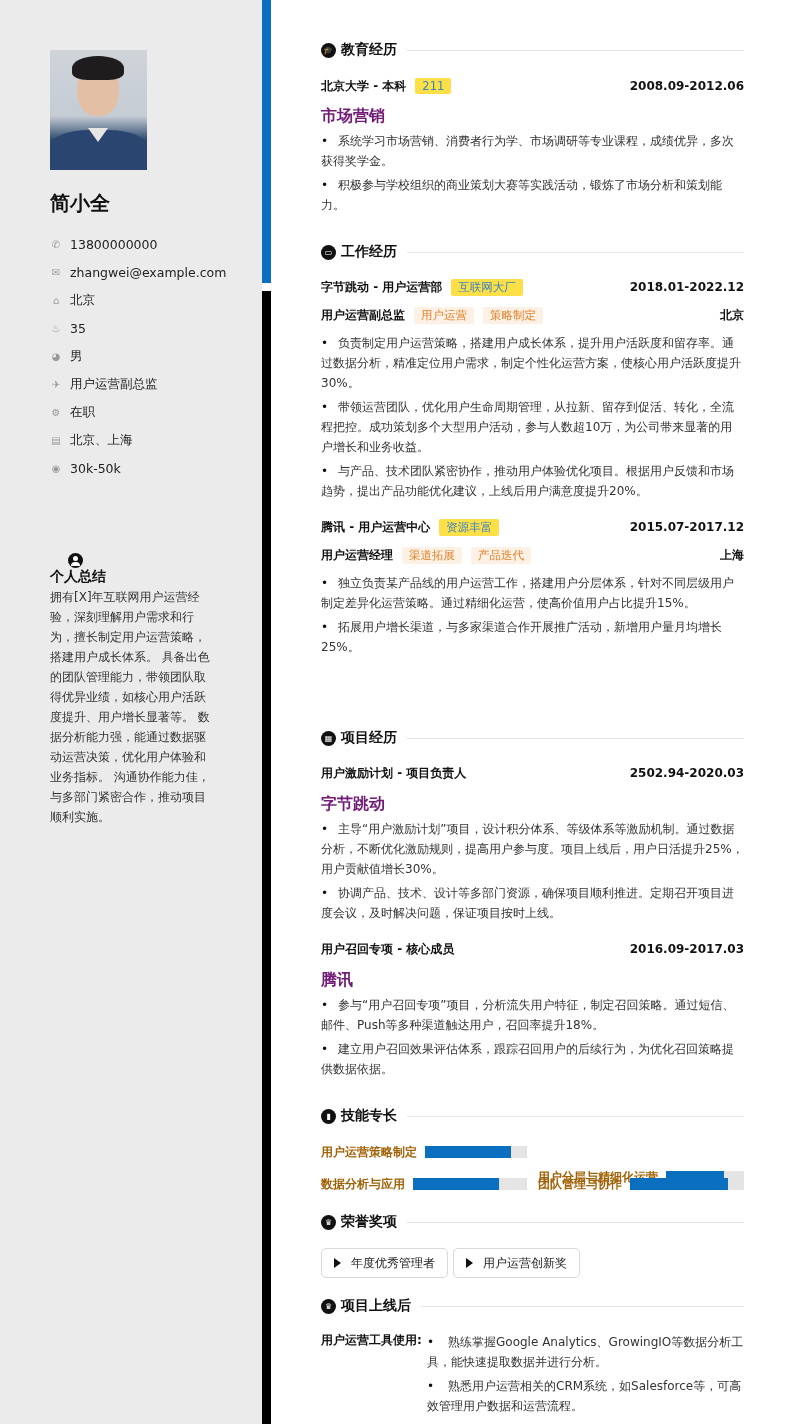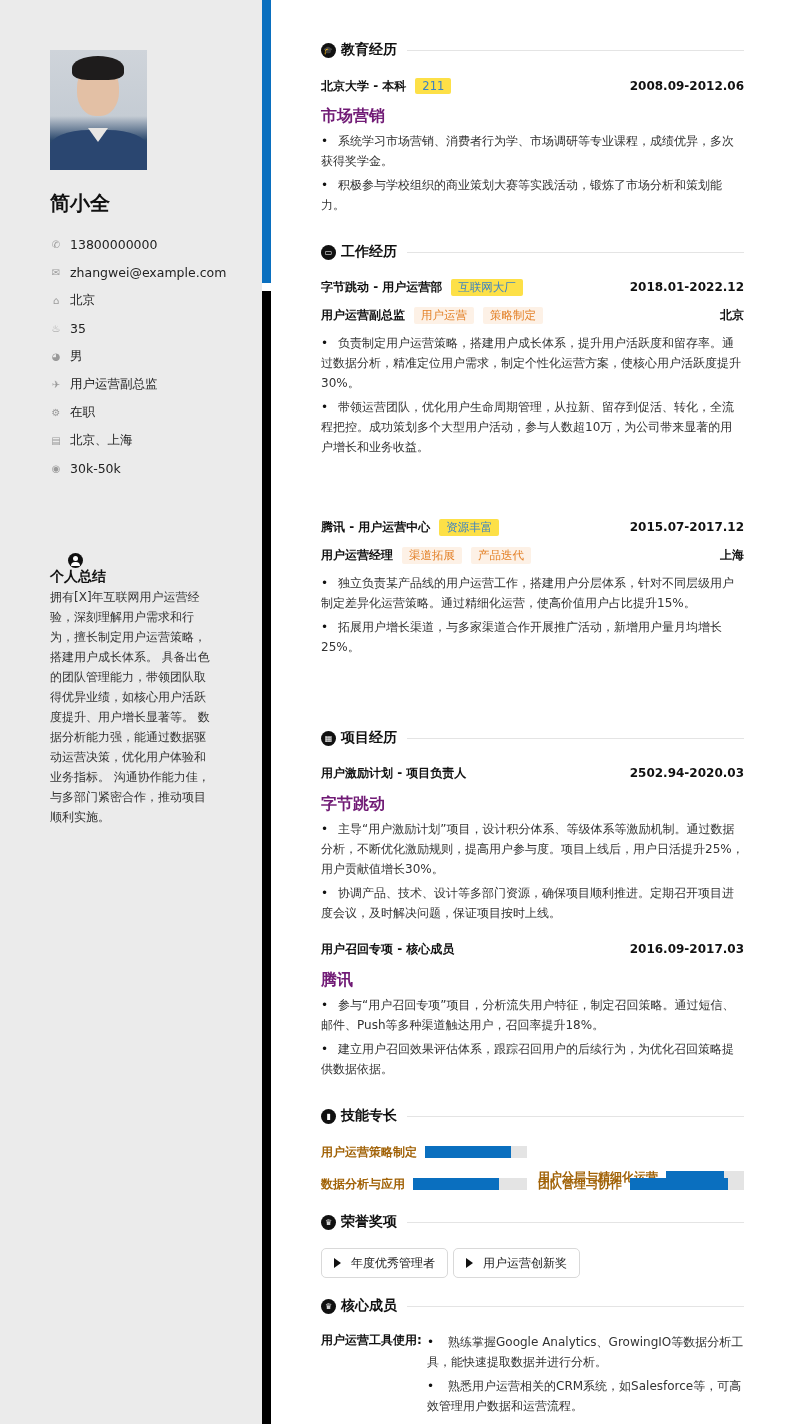--- a/index.html
+++ b/index.html
@@ -154,20 +154,21 @@
     <span class="lft">
         <span>用户运营副总监</span>
         <span class="tag orange">用户运营</span>
         <span class="tag orange">策略制定</span>
       </span>
     <span>北京</span>
   </div>
   <ul class="bullets" style="top:333px;">
     <li><span class="dot">•</span><span>负责制定用户运营策略，搭建用户成长体系，提升用户活跃度和留存率。通过数据分析，精准定位用户需求，制定个性化运营方案，使核心用户活跃度提升30%。</span></li>
     <li><span class="dot">•</span><span>带领运营团队，优化用户生命周期管理，从拉新、留存到促活、转化，全流程把控。成功策划多个大型用户活动，参与人数超10万，为公司带来显著的用户增长和业务收益。</span></li>
+    <li><span class="dot">•</span><span>与产品、技术团队紧密协作，推动用户体验优化项目。根据用户反馈和市场趋势，提出产品功能优化建议，上线后用户满意度提升20%。</span></li>
   </ul>
 
   <div class="row" style="top:517px;">
     <span class="lft">
         <span>腾讯 - 用户运营中心</span>
         <span class="tag blue">资源丰富</span>
       </span>
     <span>2015.07-2017.12</span>
   </div>
   <div class="row" style="top:545px;">
@@ -247,21 +248,21 @@
     <span class="tri"></span>
     <span>年度优秀管理者</span>
   </div>
   <div class="award" style="left:132px;">
     <span class="tri"></span>
     <span>用户运营创新奖</span>
   </div>
 
   <div class="sec-title" style="top:1297px;">
     <span class="si">♛</span>
-    <span>核心成员</span>
+    <span>项目上线后</span>
     <span class="line"></span>
   </div>
   <div class="other-label">用户运营工具使用:</div>
   <ul class="other-list">
     <li><span class="dot">•</span><span>熟练掌握Google Analytics、GrowingIO等数据分析工具，能快速提取数据并进行分析。</span></li>
     <li><span class="dot">•</span><span>熟悉用户运营相关的CRM系统，如Salesforce等，可高效管理用户数据和运营流程。</span></li>
   </ul>
 </div>
 
 </body></html>

